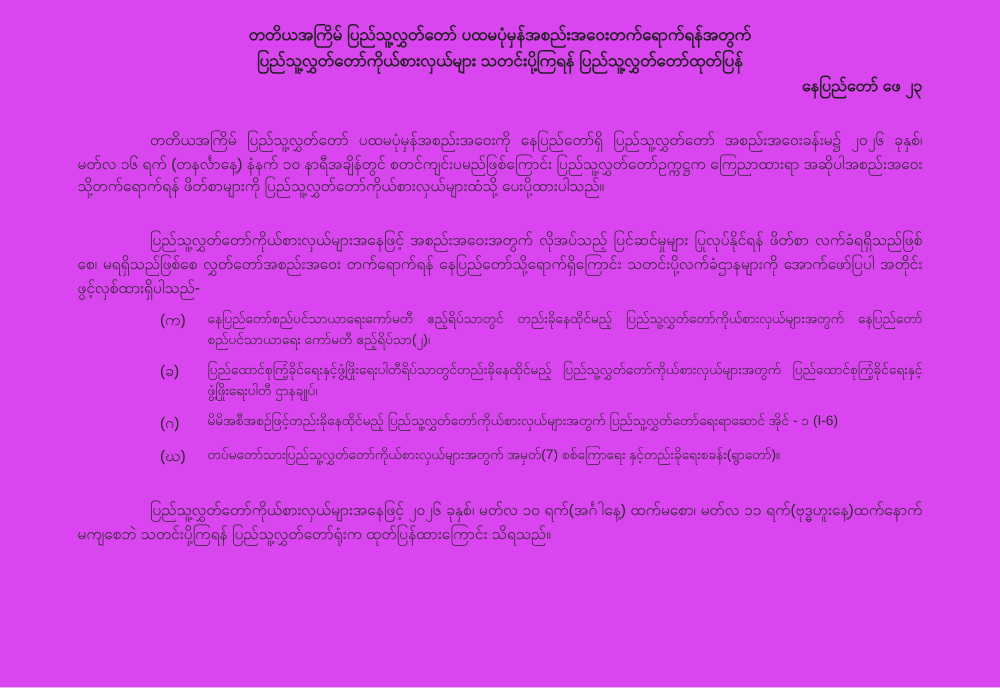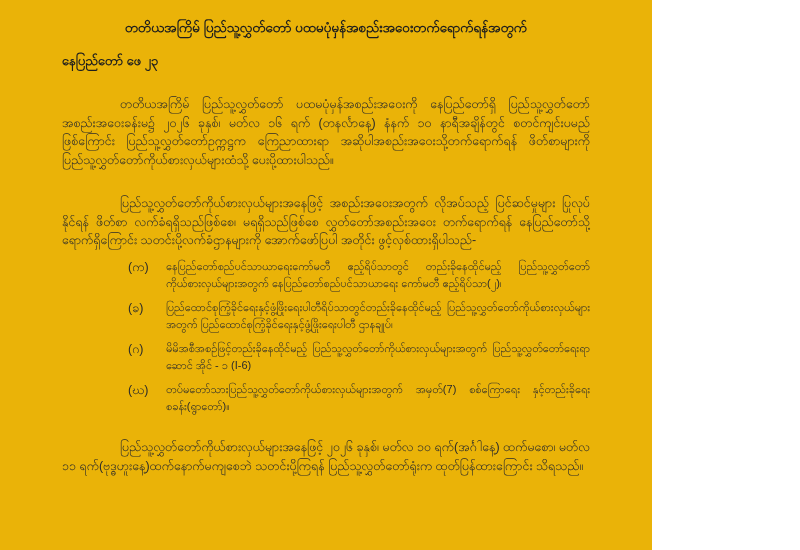--- a/index.html
+++ b/index.html
@@ -2,46 +2,46 @@
 <html><head>
 <meta charset="utf-8">
 <style>
   html, body {
     margin: 0;
     padding: 0;
     background: #ffffff;
   }
   .page {
     position: relative;
-    width: 652px;
+    width: 800px;
     height: 550px;
-    background: #eab308;
+    background: #d946ef;
     overflow: hidden;
     font-family: "Liberation Sans", "DejaVu Sans", sans-serif;
     color: #2b2b2b;
     box-sizing: border-box;
   }
   .content {
     box-sizing: border-box;
     padding: 18px 62px 0 62px;
   }
   .title-block {
     text-align: center;
     font-weight: bold;
     color: #1e1e1e;
     font-size: 13.5px;
     line-height: 1.55;
   }
   .title-line { margin: 0; }
   .dateline {
-    text-align: left;
+    text-align: right;
     font-weight: bold;
     color: #1e1e1e;
     font-size: 13px;
-    margin-top: 13px;
+    margin-top: 0;
   }
   .para {
     font-size: 12.5px;
     line-height: 1.5;
     text-align: justify;
     margin: 24px 0 0 0;
     color: #2b2b2b;
   }
   .para.indent { text-indent: 58px; }
   .list-block {
@@ -68,20 +68,21 @@
   }
 </style>
 </head>
 <body>
 
 <div class="page">
   <div class="content">
 
     <div class="title-block">
       <p class="title-line">တတိယအကြိမ် ပြည်သူ့လွှတ်တော် ပထမပုံမှန်အစည်းအဝေးတက်ရောက်ရန်အတွက်</p>
+      <p class="title-line">ပြည်သူ့လွှတ်တော်ကိုယ်စားလှယ်များ သတင်းပို့ကြရန် ပြည်သူ့လွှတ်တော်ထုတ်ပြန်</p>
     </div>
 
     <div class="dateline">နေပြည်တော် ဖေ ၂၃</div>
 
     <p class="para indent">တတိယအကြိမ် ပြည်သူ့လွှတ်တော် ပထမပုံမှန်အစည်းအဝေးကို နေပြည်တော်ရှိ ပြည်သူ့လွှတ်တော် အစည်းအဝေးခန်းမ၌ ၂၀၂၆ ခုနှစ်၊ မတ်လ ၁၆ ရက် (တနင်္လာနေ့) နံနက် ၁၀ နာရီအချိန်တွင် စတင်ကျင်းပမည်ဖြစ်ကြောင်း ပြည်သူ့လွှတ်တော်ဥက္ကဋ္ဌက ကြေညာထားရာ အဆိုပါအစည်းအဝေးသို့တက်ရောက်ရန် ဖိတ်စာများကို ပြည်သူ့လွှတ်တော်ကိုယ်စားလှယ်များထံသို့ ပေးပို့ထားပါသည်။</p>
 
     <p class="para indent">ပြည်သူ့လွှတ်တော်ကိုယ်စားလှယ်များအနေဖြင့် အစည်းအဝေးအတွက် လိုအပ်သည့် ပြင်ဆင်မှုများ ပြုလုပ်နိုင်ရန် ဖိတ်စာ လက်ခံရရှိသည်ဖြစ်စေ၊ မရရှိသည်ဖြစ်စေ လွှတ်တော်အစည်းအဝေး တက်ရောက်ရန် နေပြည်တော်သို့ရောက်ရှိကြောင်း သတင်းပို့လက်ခံဌာနများကို အောက်ဖော်ပြပါ အတိုင်း ဖွင့်လှစ်ထားရှိပါသည်-</p>
 
     <div class="list-block">
       <div class="list-item">

